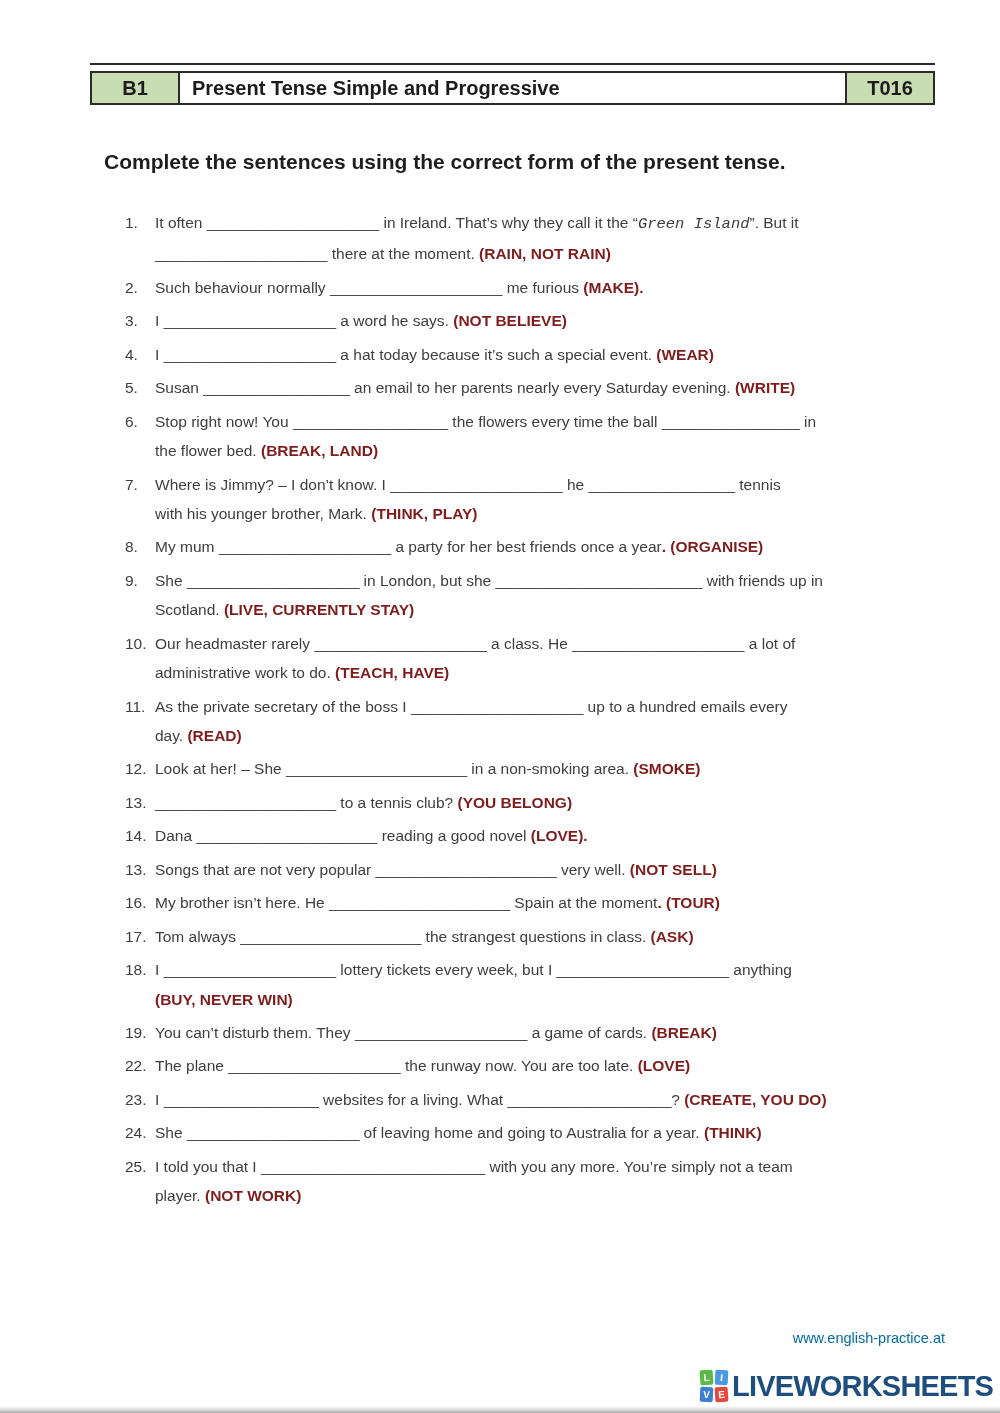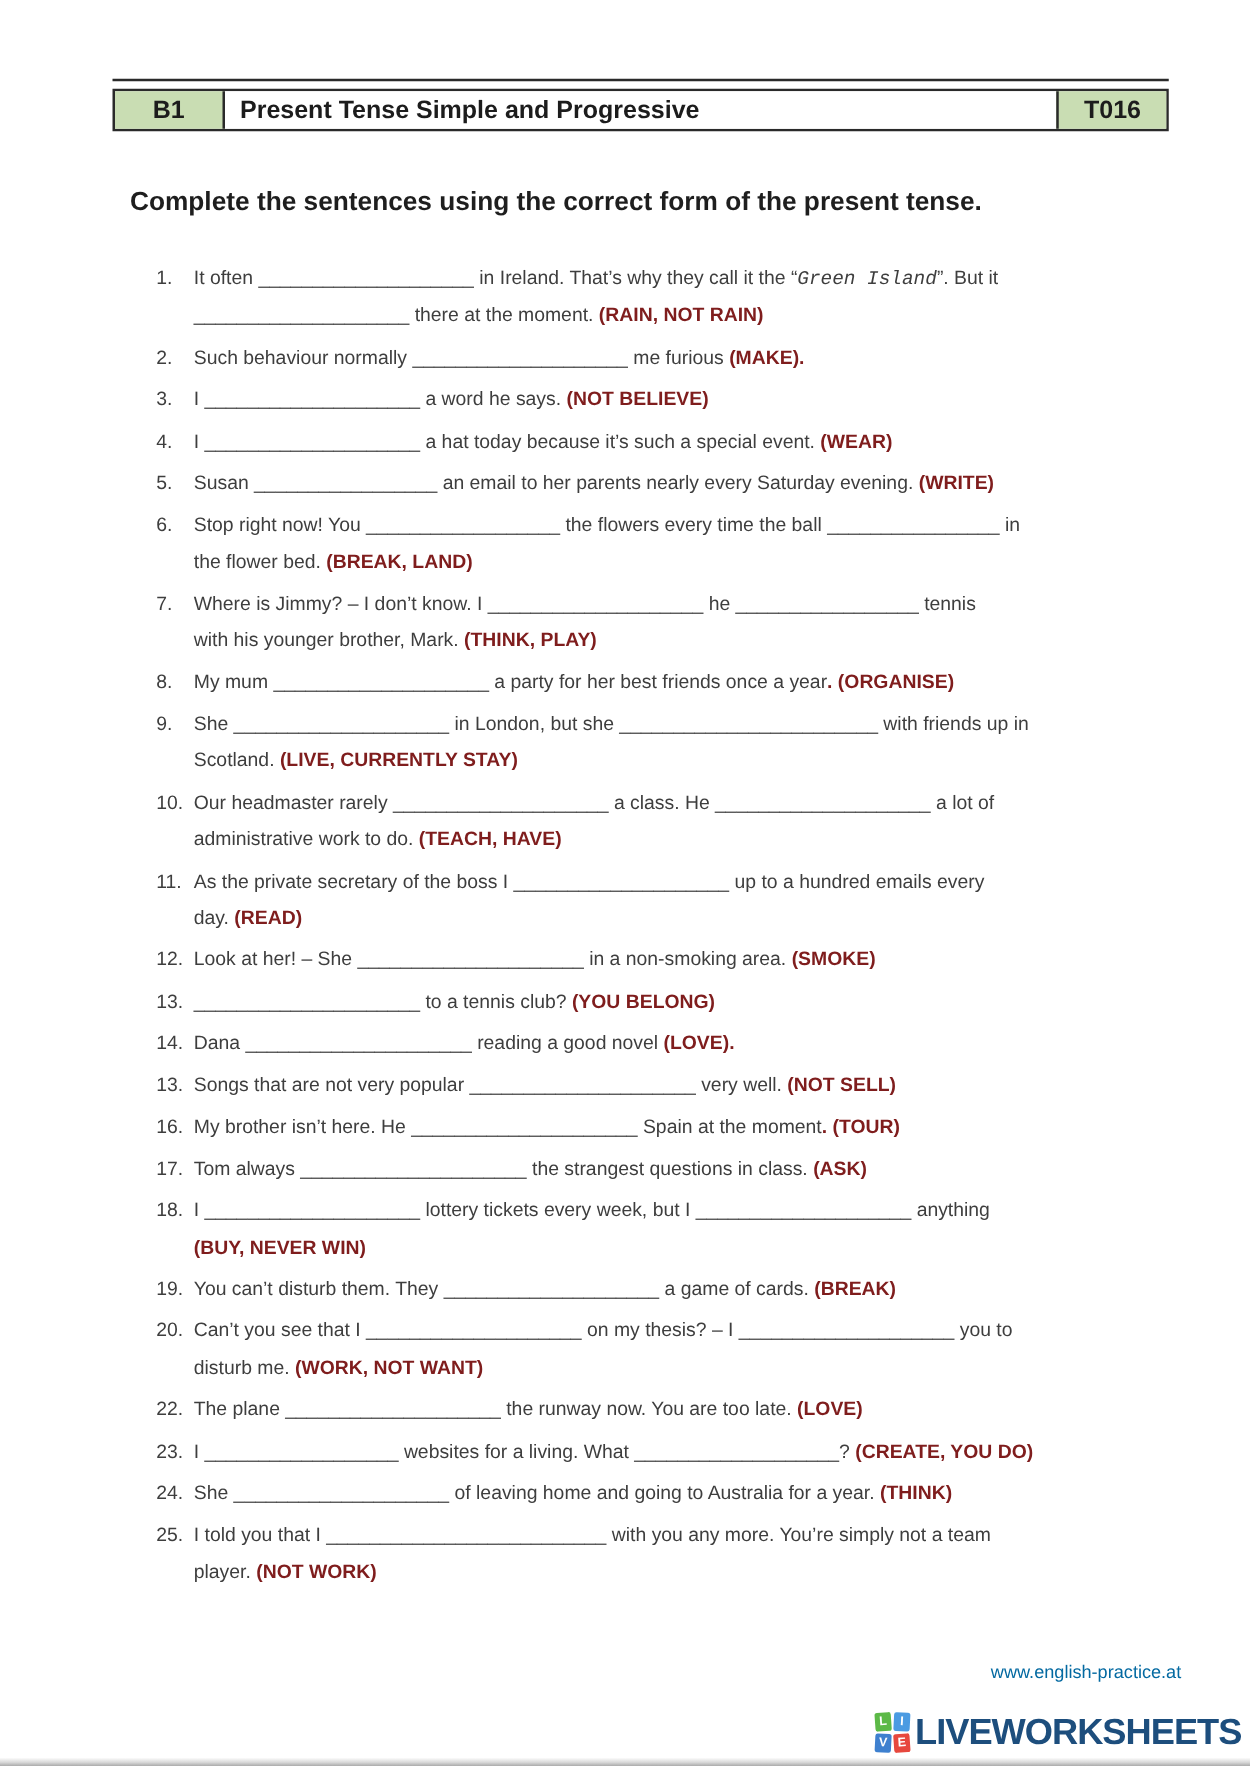--- a/index.html
+++ b/index.html
@@ -125,24 +125,20 @@
       </li>
       <li class="item">
         <span class="num">18.</span>
         <span class="content"><span>I </span><span class="blank">____________________</span><span> lottery tickets every week, but I </span><span class="blank">____________________</span><span> anything</span><br><strong>(BUY, NEVER WIN)</strong></span>
       </li>
       <li class="item">
         <span class="num">19.</span>
         <span class="content"><span>You can’t disturb them. They </span><span class="blank">____________________</span><span> a game of cards. </span><strong>(BREAK)</strong></span>
       </li>
       <li class="item">
-        <span class="num">20.</span>
-        <span class="content"><span>Can’t you see that I </span><span class="blank">____________________</span><span> on my thesis? – I </span><span class="blank">____________________</span><span> you to</span><br><span>disturb me. </span><strong>(WORK, NOT WANT)</strong></span>
-      </li>
-      <li class="item">
         <span class="num">22.</span>
         <span class="content"><span>The plane </span><span class="blank">____________________</span><span> the runway now. You are too late. </span><strong>(LOVE)</strong></span>
       </li>
       <li class="item">
         <span class="num">23.</span>
         <span class="content"><span>I </span><span class="blank">__________________</span><span> websites for a living. What </span><span class="blank">___________________</span><span>? </span><strong>(CREATE, YOU DO)</strong></span>
       </li>
       <li class="item">
         <span class="num">24.</span>
         <span class="content"><span>She </span><span class="blank">____________________</span><span> of leaving home and going to Australia for a year. </span><strong>(THINK)</strong></span>

